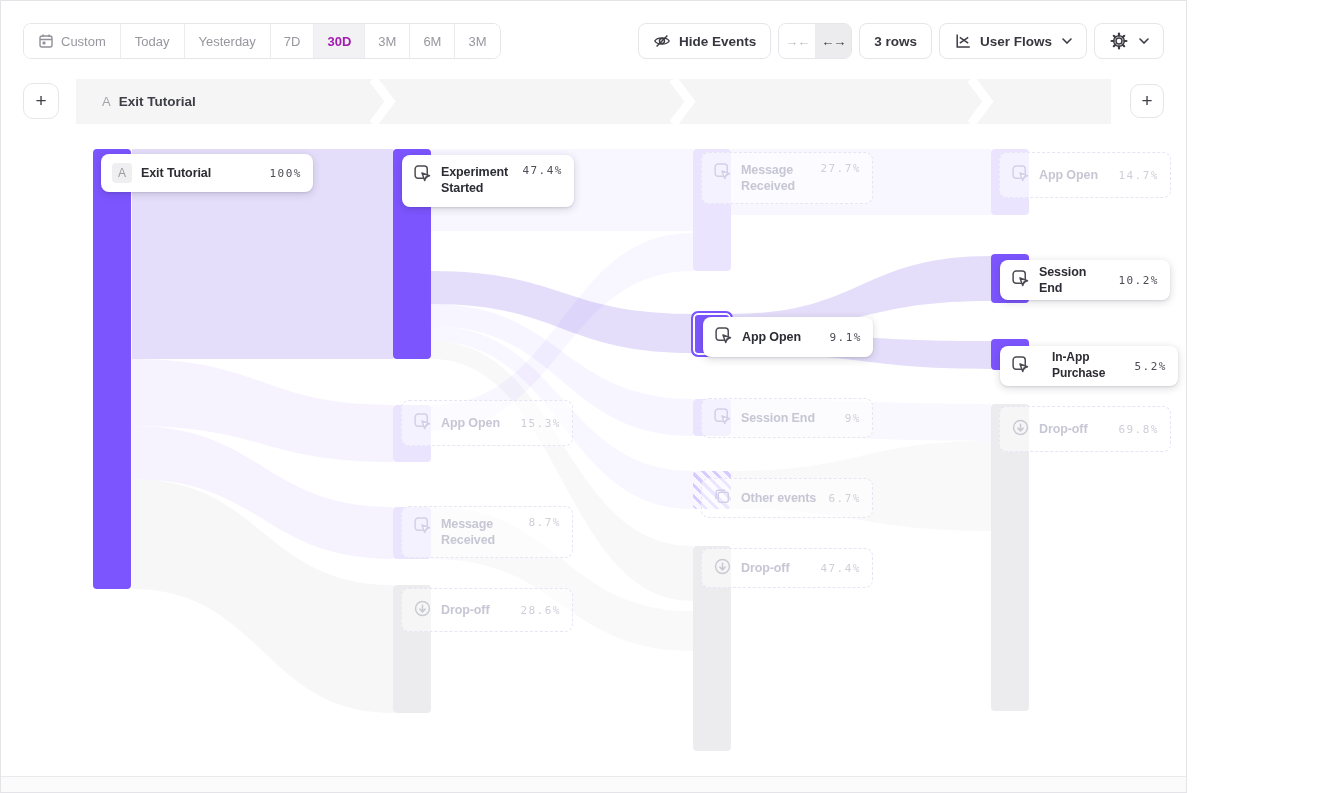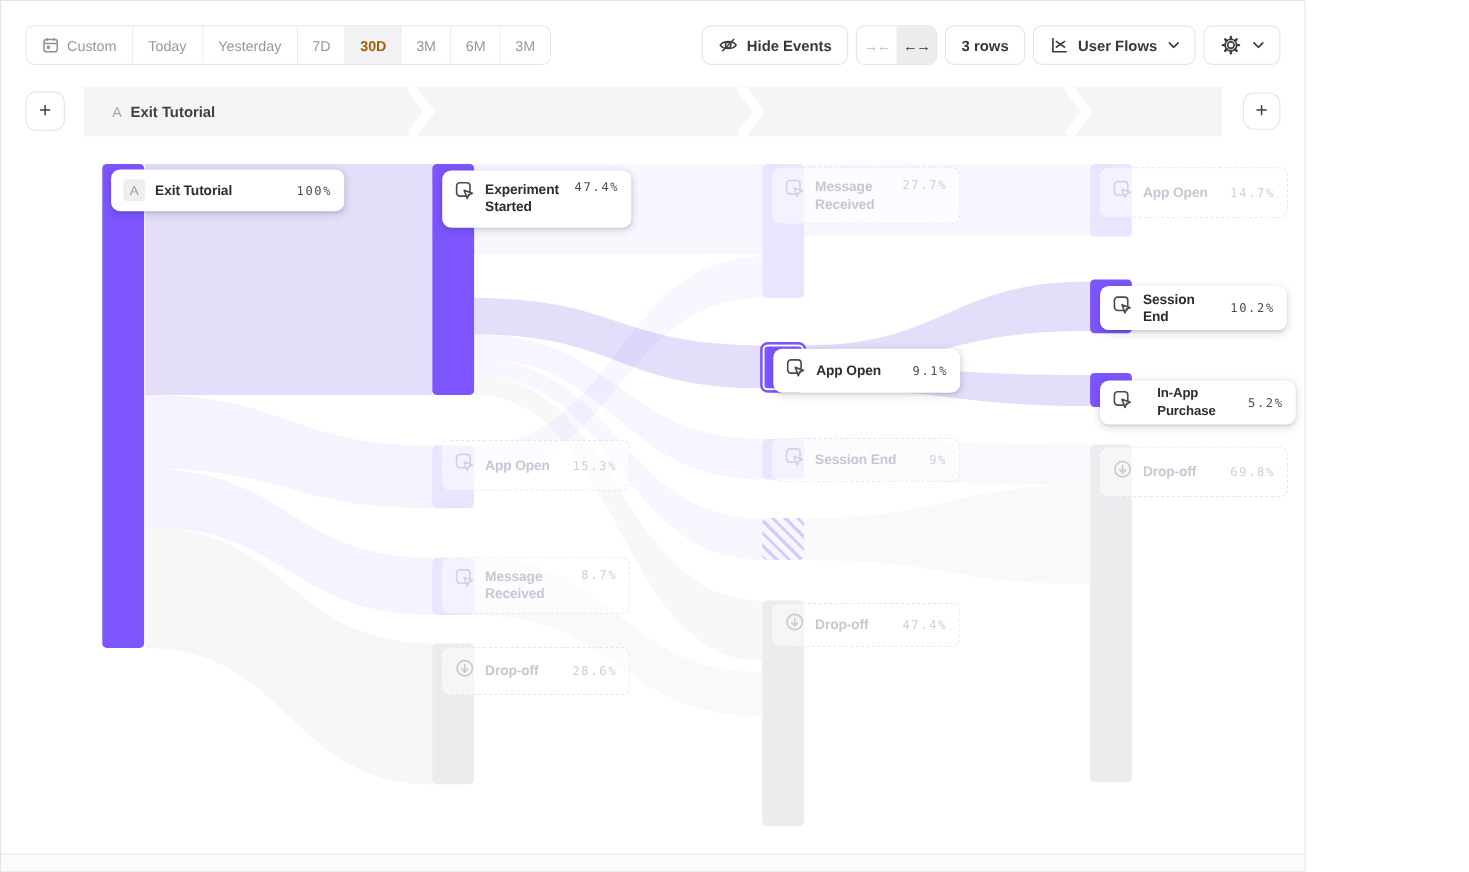--- a/index.html
+++ b/index.html
@@ -10,21 +10,21 @@
 
   
   .toolbar { position:absolute; top:22px; left:22px; right:22px; height:36px;
              display:flex; justify-content:space-between; align-items:center; }
   .seg-group { display:flex; align-items:stretch; height:36px; border:1px solid #e6e6ea;
                border-radius:8px; overflow:hidden; background:#fff; }
   .seg { display:flex; align-items:center; gap:7px; padding:0 14px; font-size:13px;
          color:#97979f; background:#fff; border:none; border-right:1px solid #ececef;
          cursor:pointer; white-space:nowrap; }
   .seg:last-child { border-right:none; }
-  .seg.selected { background:#f2f2f4; color:#a16207; font-weight:700; }
+  .seg.selected { background:#f2f2f4; color:#a21caf; font-weight:700; }
   .seg.narrow { padding:0 13px; }
   .tb-right { display:flex; align-items:center; gap:7px; }
   .btn { display:flex; align-items:center; gap:8px; height:36px; padding:0 14px;
          border:1px solid #e6e6ea; border-radius:8px; background:#fff; font-size:13.5px;
          font-weight:600; color:#37373f; cursor:pointer; font-family:inherit; white-space:nowrap; }
   .arrow-seg { display:flex; height:36px; border:1px solid #e6e6ea; border-radius:8px;
                overflow:hidden; }
   .arrow-btn { width:36px; height:34px; display:flex; align-items:center; justify-content:center;
                border:none; background:#fff; font-size:13px; letter-spacing:-1px; cursor:pointer;
                color:#bcbcc4; font-family:inherit; }
@@ -301,20 +301,30 @@
       <span class="ev-icon">
         <svg width="19" height="19" viewBox="0 0 18 18" fill="none" stroke="currentColor" stroke-width="1.4">
           <rect x="2" y="2" width="11.5" height="11.5" rx="2.8"></rect>
           <path d="M8.5 8.5 L15.6 11.1 L12.3 12.3 L11.1 15.6 Z" fill="#fff" stroke-linejoin="round"></path>
           </svg>
       </span>
       <span class="name">Session End</span>
       <span class="pct">9%</span>
     </div>
 
+    <div class="card fadedc" style="left:700px; top:347px; width:172px; height:40px">
+      <span class="ev-icon">
+        <svg width="19" height="19" viewBox="0 0 18 18" fill="none" stroke="currentColor" stroke-width="1.4">
+          <rect x="5" y="5" width="9.5" height="9.5" rx="1.6"></rect>
+          <path d="M3 11.5 V4.6 A1.6 1.6 0 0 1 4.6 3 H11.5"></path>
+          </svg>
+      </span>
+      <span class="name">Other events</span>
+      <span class="pct">6.7%</span>
+    </div>
 
     <div class="card fadedc" style="left:700px; top:417px; width:172px; height:40px">
       <span class="ev-icon drop-icon">
         <svg width="19" height="19" viewBox="0 0 18 18" fill="none" stroke="currentColor" stroke-width="1.4" stroke-linecap="round">
           <circle cx="9" cy="9" r="6.6"></circle>
             <path d="M9 5.8 V12 M6.5 9.6 L9 12.2 L11.5 9.6"></path>
           </svg>
       </span>
       <span class="name">Drop-off</span>
       <span class="pct">47.4%</span>

